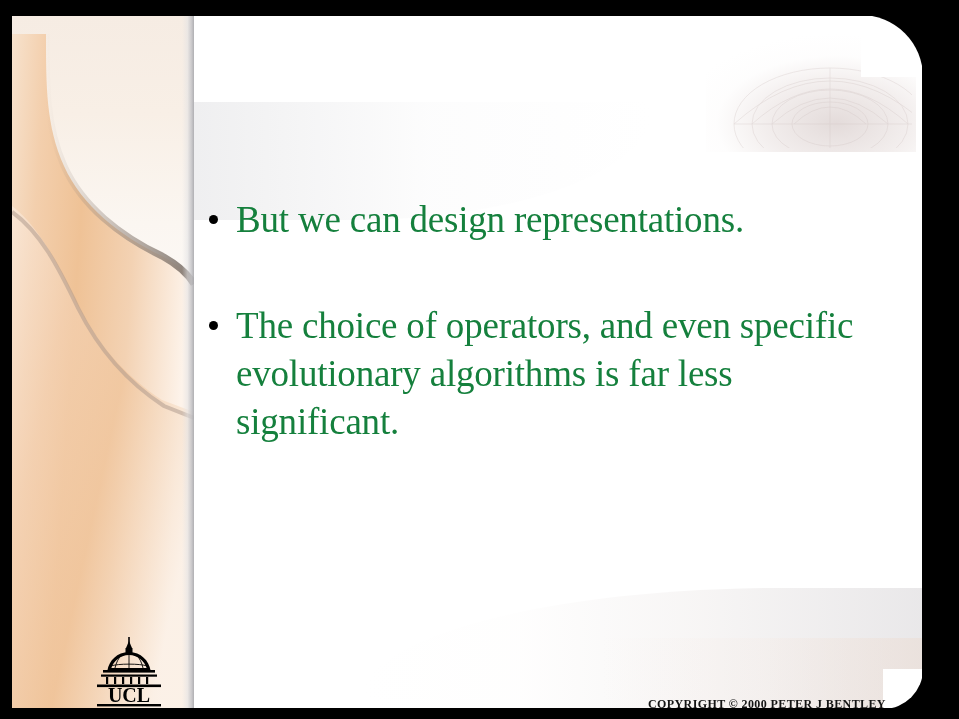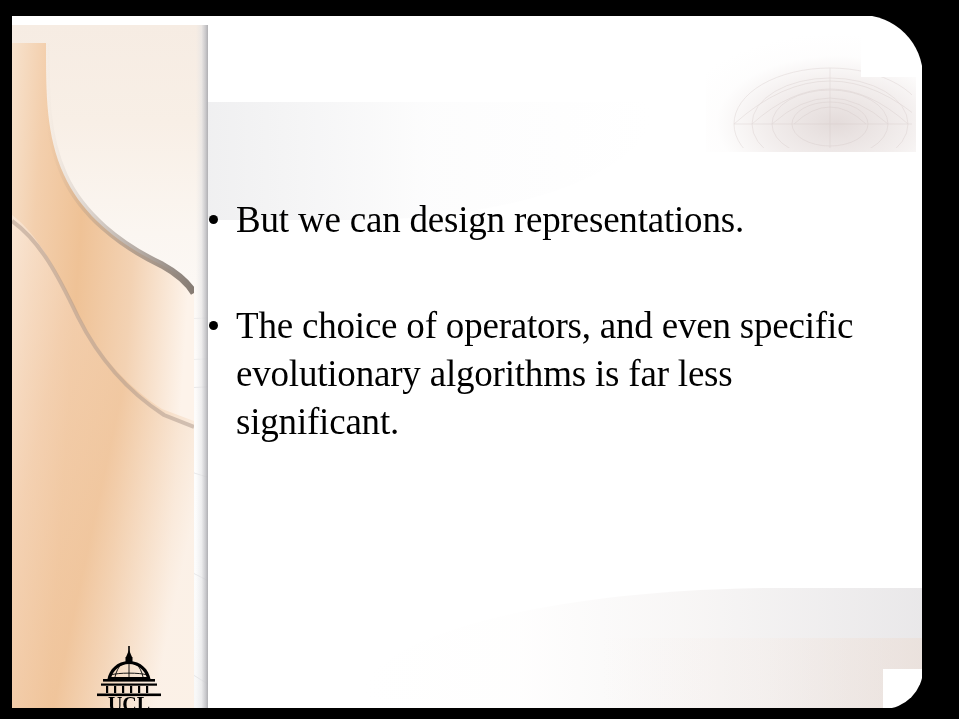--- a/index.html
+++ b/index.html
@@ -138,22 +138,22 @@
         rgba(236,218,206,0.45) 0%,
         rgba(246,234,227,0.25) 50%,
         rgba(255,255,255,0) 100%);
     pointer-events: none;
   }
 
   
   #sidebar {
     position: absolute;
     left: 0;
-    top: 9px;
-    width: 196px;
+    top: 0;
+    width: 182px;
     height: 692px;
     overflow: hidden;
   }
   
   #sidebar-bg {
     position: absolute;
     inset: 0;
     background:
       linear-gradient(to bottom,
         #f6ece3 0%,
@@ -212,21 +212,21 @@
     width: 700px;
   }
   ul.bullets {
     list-style: none;
     margin: 0;
     padding: 0;
   }
   ul.bullets > li {
     position: relative;
     padding-left: 36px;
-    color: #000000;
+    color: #15803d;
     font-family: "Liberation Serif", "DejaVu Serif", serif;
     font-size: 37px;
     line-height: 48px;
     letter-spacing: -0.2px;
   }
   ul.bullets > li .dot {
     position: absolute;
     left: 9px;
     top: 19px;
     width: 9px;
@@ -408,15 +408,16 @@
           <span class="dot"></span>
           <span>But we can design representations.</span>
         </li>
         <li class="b3">
           <span class="dot"></span>
           <span>The choice of operators, and even specific evolutionary algorithms is far less significant.</span>
         </li>
       </ul>
     </div>
 
+    <div id="copyright">COPYRIGHT © 2000 PETER J BENTLEY</div>
 
   </div>
 </div>
 
 </body></html>

